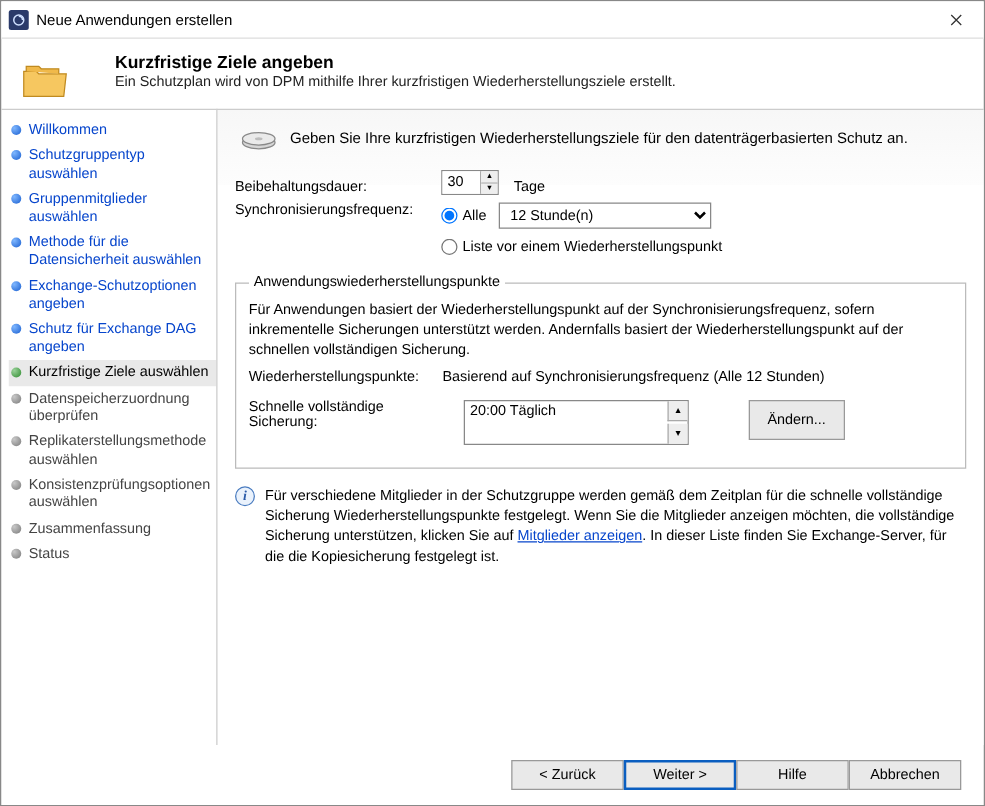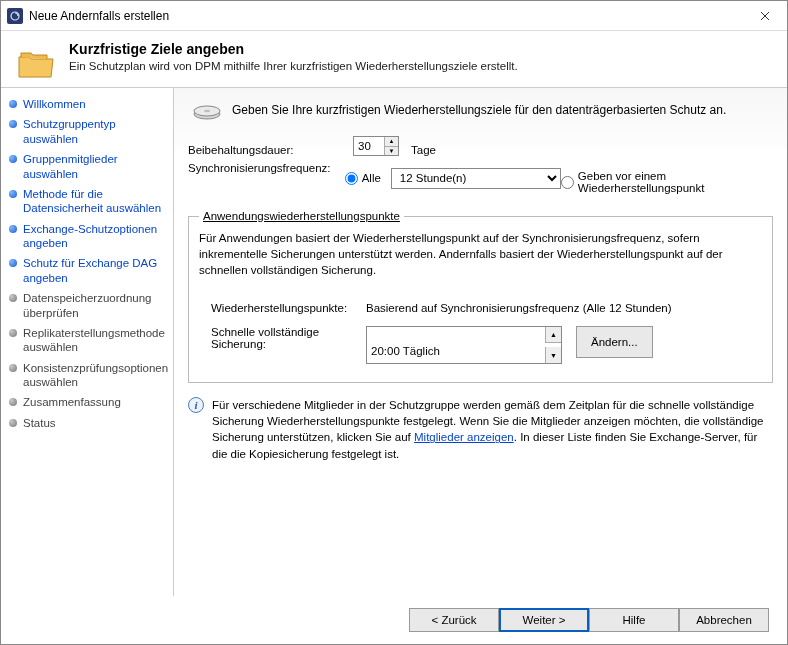--- a/index.html
+++ b/index.html
@@ -33,20 +33,21 @@
   .titlebar .title { flex:1; font-size:12px; }
   .titlebar .close {
     width: 45px; height:30px;
     display:flex; align-items:center; justify-content:center;
     font-size:14px; font-weight:300;
   }
   .header {
     display:flex;
     padding: 10px 16px 6px 16px;
     align-items:flex-start;
+    gap:23px;
   }
   .header .folder-icon {
     width:38px; height:34px;
     margin-right: 14px;
     margin-top: 6px;
   }
   .header .folder-icon svg { width:38px; height:34px; }
   .header .heading {
     font-weight:bold;
     font-size:14px;
@@ -142,31 +143,31 @@
     width:170px; height:21px; font-size:11.5px;
     border:1px solid #888; background:#fff; padding:0 4px;
     margin-left: 10px;
   }
   fieldset {
     border:1px solid #bbb;
     margin: 16px 0 0 0;
     padding: 8px 10px 12px 10px;
     font-size:11.5px;
   }
-  legend { font-size:11.5px; padding:0 4px;text-decoration:underline; }
-  .fs-text { line-height:1.4; margin-bottom:24px; }
-  .fs-row { display:flex; margin:6px 12px; }
+  legend { font-size:11.5px; padding:0 4px; }
+  .fs-text { line-height:1.4; margin-bottom:8px; }
+  .fs-row { display:flex; margin:6px 0; }
   .fs-row .lbl2 { width:155px; }
   .listbox {
     border:1px solid #888;
     background:#fff;
-    width:196px; height:36px;
+    width:180px; height:36px;
     position:relative;
     font-size:11.5px;
-    padding:18px 4px;
+    padding:2px 4px;
   }
   .listbox .scroll {
     position:absolute; right:0; top:0; bottom:0; width:16px;
     display:flex; flex-direction:column;
   }
   .listbox .scroll div {
     flex:1; background:#eee; border-left:1px solid #aaa;
     display:flex;align-items:center;justify-content:center;
     font-size:7px;
   }
@@ -211,34 +212,34 @@
     background:#e9e9e9;
     border:1px solid #999;
     cursor:pointer;
   }
   .footer button.primary {
     border:2px solid #0a5ec0;
     background:#e9e9e9;
     height:24px;
   }
   .sync-row .lbl { width:165px; }
-  .sync-opts { display:flex; flex-direction:row; gap:0; }
+  .sync-opts { display:flex; flex-direction:column; gap:0; }
   .opt-line { display:flex; align-items:center; }
 </style>
 </head>
 <body>
 
 <div class="titlebar">
   <div class="app-icon">
     <svg viewBox="0 0 10 10">
         <circle cx="5" cy="5" r="4" fill="none" stroke="#cfe0ff" stroke-width="1.2"></circle>
         <path d="M5 2 A3 3 0 0 1 8 5" stroke="#cfe0ff" stroke-width="1.2" fill="none"></path>
       </svg>
   </div>
-  <div class="title">Neue Andernfalls erstellen</div>
+  <div class="title">Neue Anwendungen erstellen</div>
   <div class="close">
     <svg width="10" height="10" viewBox="0 0 10 10">
         <path d="M1 1 L9 9 M9 1 L1 9" stroke="#333" stroke-width="1"></path>
       </svg>
   </div>
 </div>
 
 <div class="header">
   <div class="folder-icon">
     <svg viewBox="0 0 38 34">
@@ -270,20 +271,24 @@
         <div class="bullet done"></div>
         <a href="#">Methode für die Datensicherheit auswählen</a>
       </div>
     <div class="step">
         <div class="bullet done"></div>
         <a href="#">Exchange-Schutzoptionen angeben</a>
       </div>
     <div class="step">
         <div class="bullet done"></div>
         <a href="#">Schutz für Exchange DAG angeben</a>
+      </div>
+    <div class="step current">
+        <div class="bullet current"></div>
+        <span>Kurzfristige Ziele auswählen</span>
       </div>
     <div class="step">
         <div class="bullet pending"></div>
         <span class="label-plain">Datenspeicherzuordnung überprüfen</span>
       </div>
     <div class="step">
         <div class="bullet pending"></div>
         <span class="label-plain">Replikaterstellungsmethode auswählen</span>
       </div>
     <div class="step">
@@ -333,34 +338,34 @@
               <input type="radio" name="sync" checked="" style="">
               <span>Alle</span>
             </label>
             <select class="combo">
               <option>12 Stunde(n)</option>
             </select>
           </div>
           <div class="opt-line" style="margin-top:8px;">
             <label style="display:flex;align-items:center;">
               <input type="radio" name="sync" style="">
-              <span>Geben vor einem Wiederherstellungspunkt</span>
+              <span>Liste vor einem Wiederherstellungspunkt</span>
             </label>
           </div>
         </div>
       </div>
 
       <fieldset>
         <legend>Anwendungswiederherstellungspunkte</legend>
         <div class="fs-text">Für Anwendungen basiert der Wiederherstellungspunkt auf der Synchronisierungsfrequenz, sofern inkrementelle Sicherungen unterstützt werden. Andernfalls basiert der Wiederherstellungspunkt auf der schnellen vollständigen Sicherung.</div>
         <div class="fs-row">
           <div class="lbl2">Wiederherstellungspunkte:</div>
           <div>Basierend auf Synchronisierungsfrequenz (Alle 12 Stunden)</div>
         </div>
-        <div class="fs-row" style="align-items:flex-start; margin-top:12px;">
+        <div class="fs-row" style="align-items:flex-start; margin-top:12px;gap:17px;">
           <div class="lbl2">Schnelle vollständige Sicherung:</div>
           <div class="listbox">
             <span>20:00 Täglich</span>
             <div class="scroll">
                 <div>▲</div>
                 <div>▼</div>
               </div>
           </div>
           <div style="width:14px"></div>
           <button class="btn">Ändern...</button>

